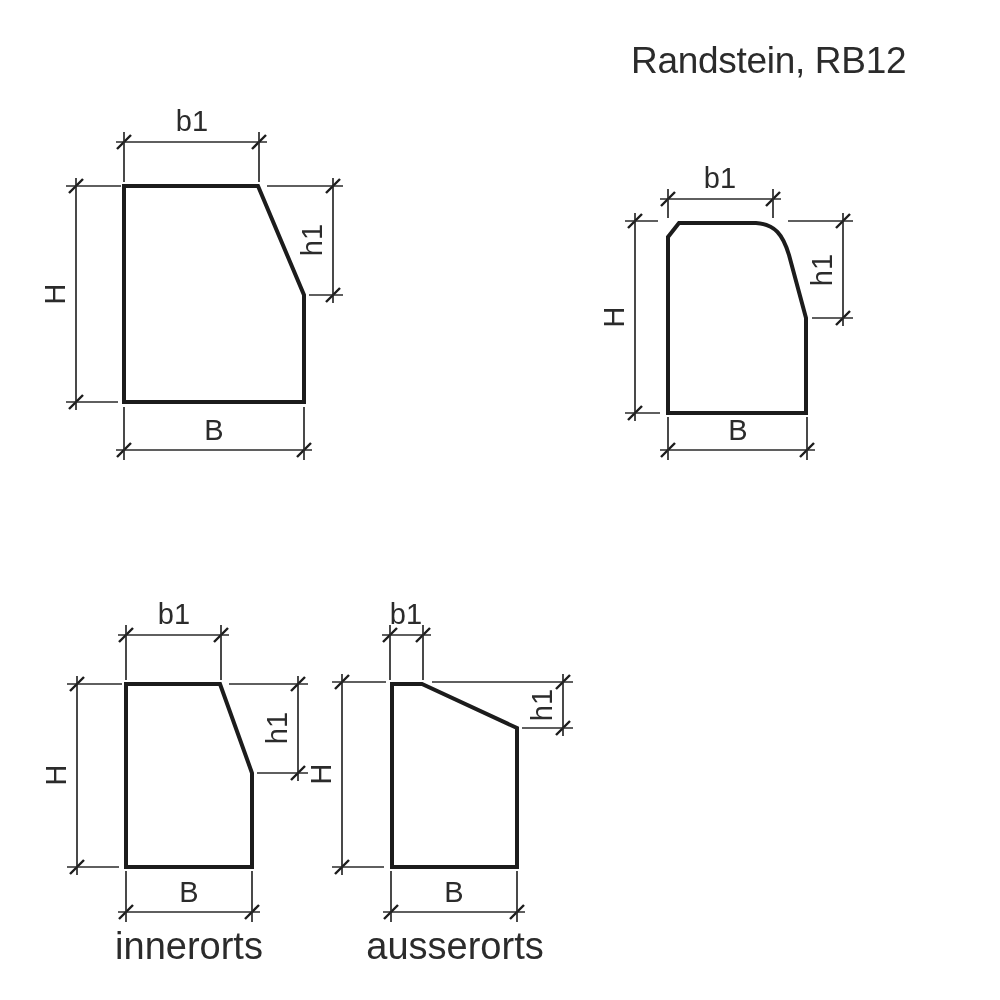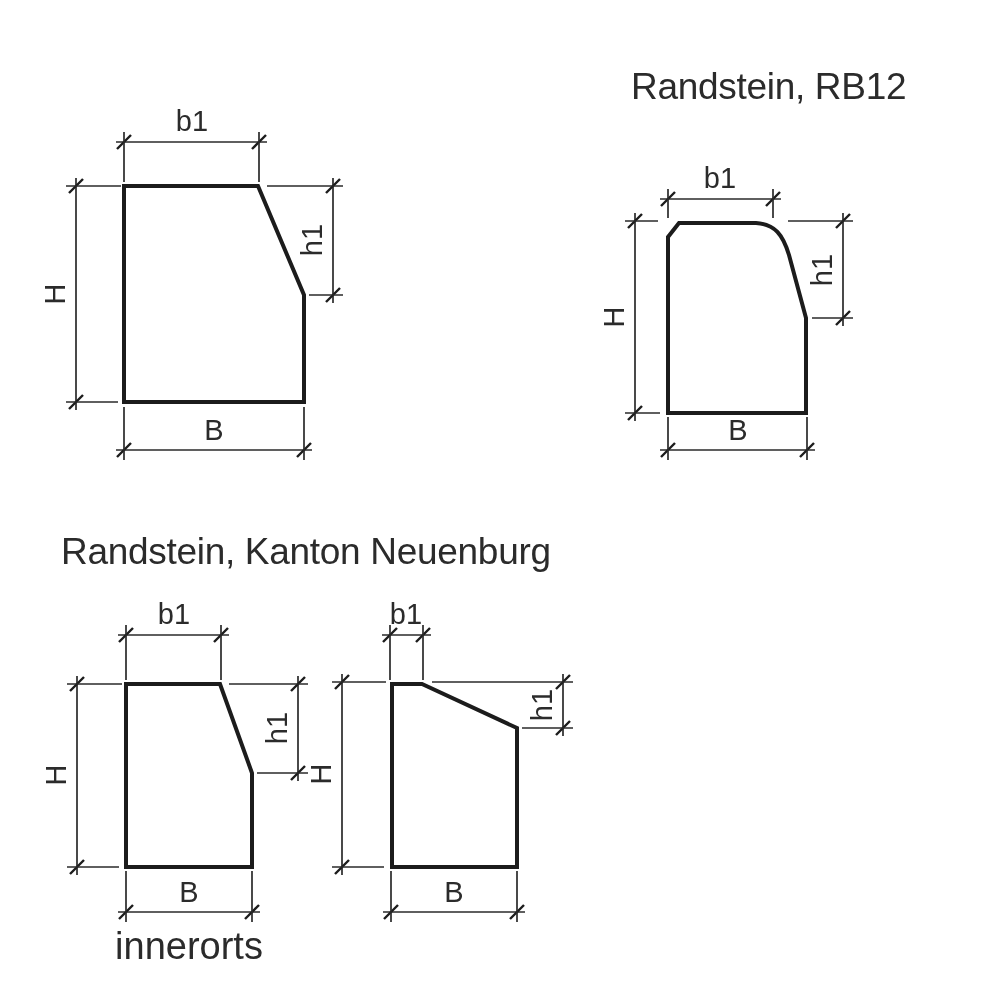--- a/index.html
+++ b/index.html
@@ -163,20 +163,20 @@
           <line x1="384" y1="919" x2="398" y2="905" class="tick"></line>
           <line x1="510" y1="919" x2="524" y2="905" class="tick"></line>
           <line x1="391" y1="871" x2="391" y2="922" class="dim"></line>
           <line x1="517" y1="871" x2="517" y2="922" class="dim"></line>
           <text class="dimlabel" text-anchor="middle" x="454" y="902">B</text>
         </g>
       </g>
     </svg>
 
 
-  <div class="title" style="left:631px;top:40px;margin-top:26px;">Randstein, RB12</div>
+  <div class="title" style="left:631px;top:40px;">Randstein, RB12</div>
 
-  <div class="title" style="left:61px;top:531px;">Randstein, Kanton Neuenburg</div>
 
   <div class="caption" style="left:189px;top:925px;">innerorts</div>
 
+  <div class="caption" style="left:455px;top:925px;">ausserorts</div>
 
 </div>
 
 </body></html>

